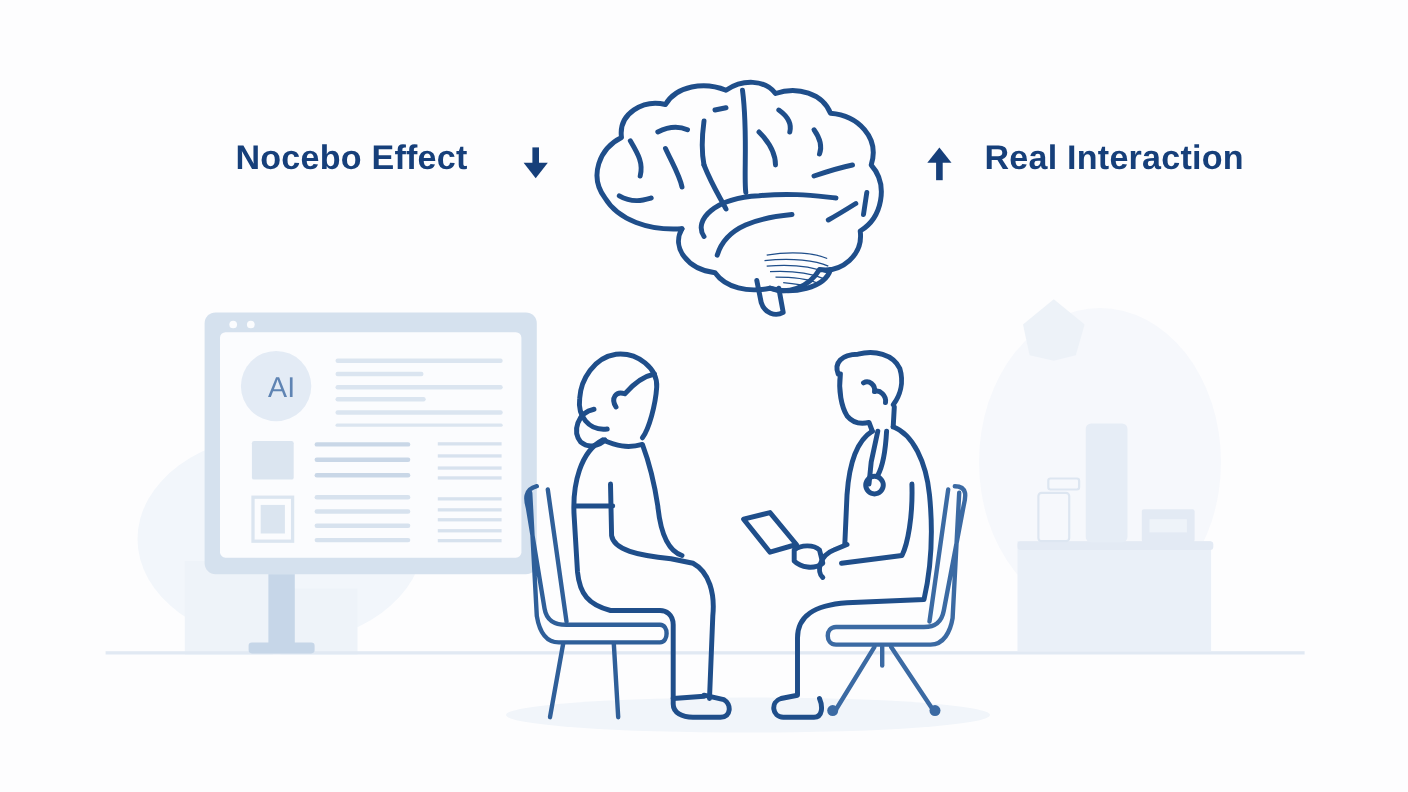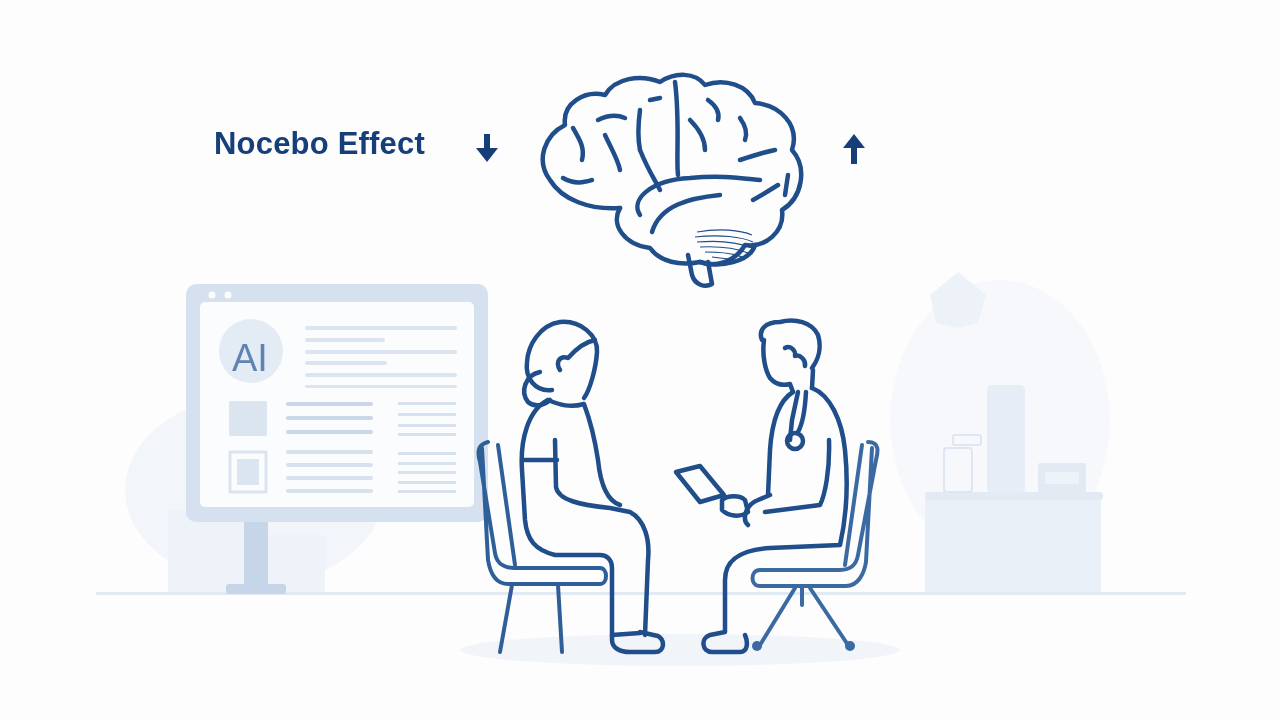--- a/index.html
+++ b/index.html
@@ -17,23 +17,23 @@
       letter-spacing: 0.2px; white-space: nowrap; text-align: center;
     }
     .label-left { left: 214px; }
     .label-right { left: 895px; }
     .arrow { position: absolute; top: 132px; }
     .arrow-down { left: 475px; }
     .arrow-up { left: 842px; }
     svg.full { position: absolute; left: 0; top: 0; }
     .ai-text {
       position: absolute; left: 232px; top: 337px;
-      width: 48px; text-align: left;
+      width: 48px; text-align: center;
       font-family: "Liberation Sans", sans-serif;
-      font-size: 38px; font-weight: 400; color: #5f84b3;
+      font-size: 26px; font-weight: 400; color: #5f84b3;
     }
   </style>
 </head>
 <body>
 
 <div class="scene">
 
   <svg class="full" width="1280" height="720" viewBox="0 0 1280 720">
 
     <g>
@@ -178,15 +178,16 @@
   <div class="label label-left">Nocebo Effect</div>
   <svg class="arrow arrow-down" width="24" height="32" viewBox="0 0 24 32">
     <rect x="9" y="2" width="6" height="18" fill="#163f7a"></rect>
     <polygon points="1,16 23,16 12,30" fill="#163f7a"></polygon>
   </svg>
 
   <svg class="arrow arrow-up" width="24" height="32" viewBox="0 0 24 32">
     <polygon points="1,16 23,16 12,2" fill="#163f7a"></polygon>
     <rect x="9" y="14" width="6" height="18" fill="#163f7a"></rect>
   </svg>
+  <div class="label label-right">Real Interaction</div>
 
   <div class="ai-text">AI</div>
 </div>
 
 </body></html>

